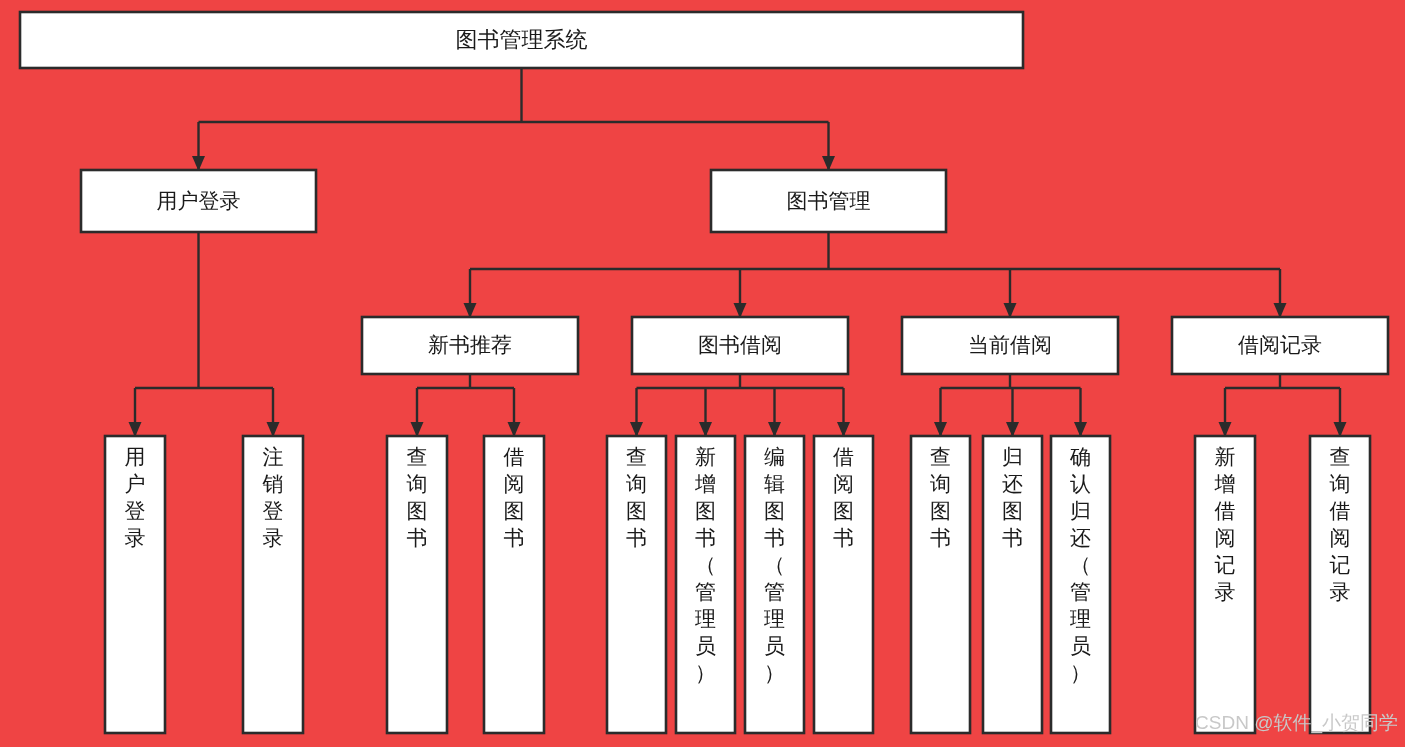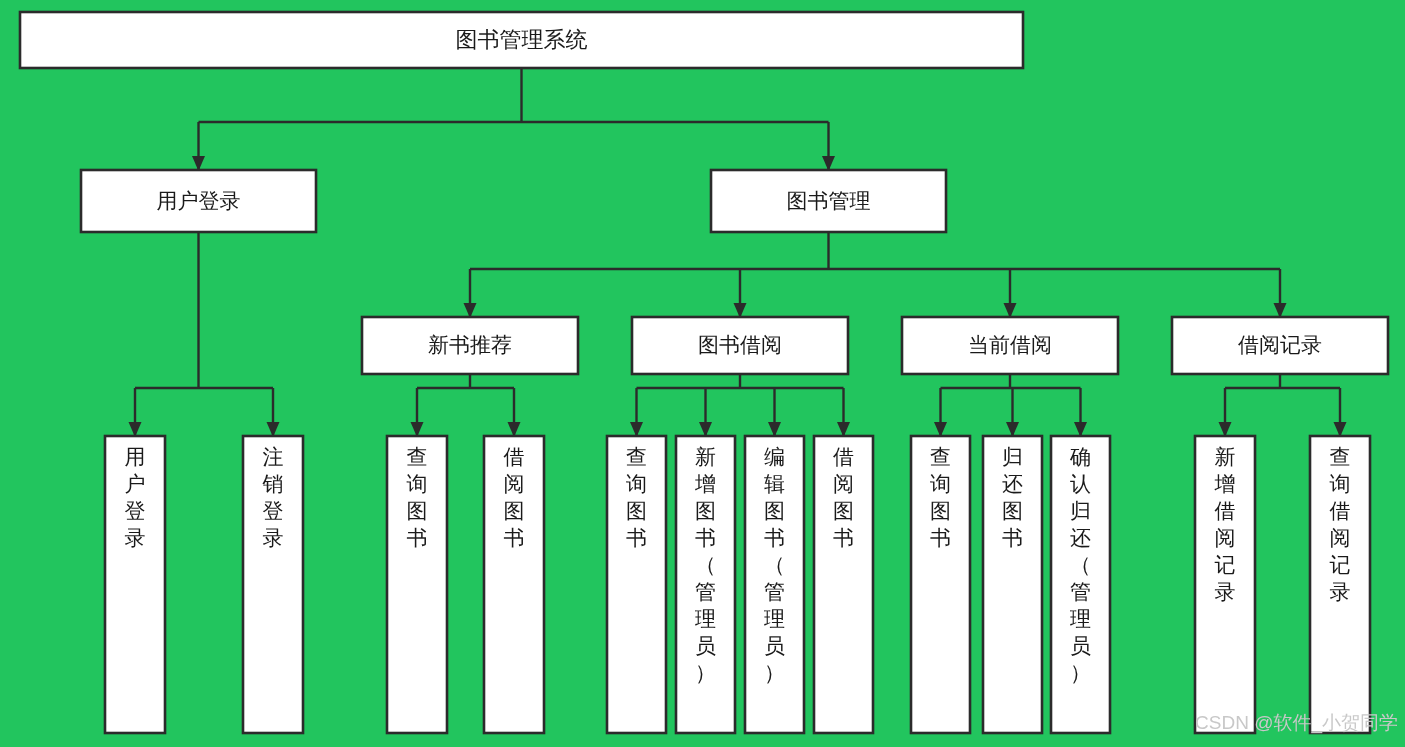--- a/index.html
+++ b/index.html
@@ -8,21 +8,21 @@
     padding: 0;
     background: #ffffff;
   }
   body {
     font-family: "Liberation Sans", "DejaVu Sans", sans-serif;
   }
   #diagram-root {
     position: relative;
     width: 1405px;
     height: 747px;
-    background: #22c55e;
+    background: #ef4444;
     overflow: hidden;
   }
   svg.diagram-canvas {
     position: absolute;
     top: 0;
     left: 0;
     width: 1405px;
     height: 747px;
     display: block;
   }

